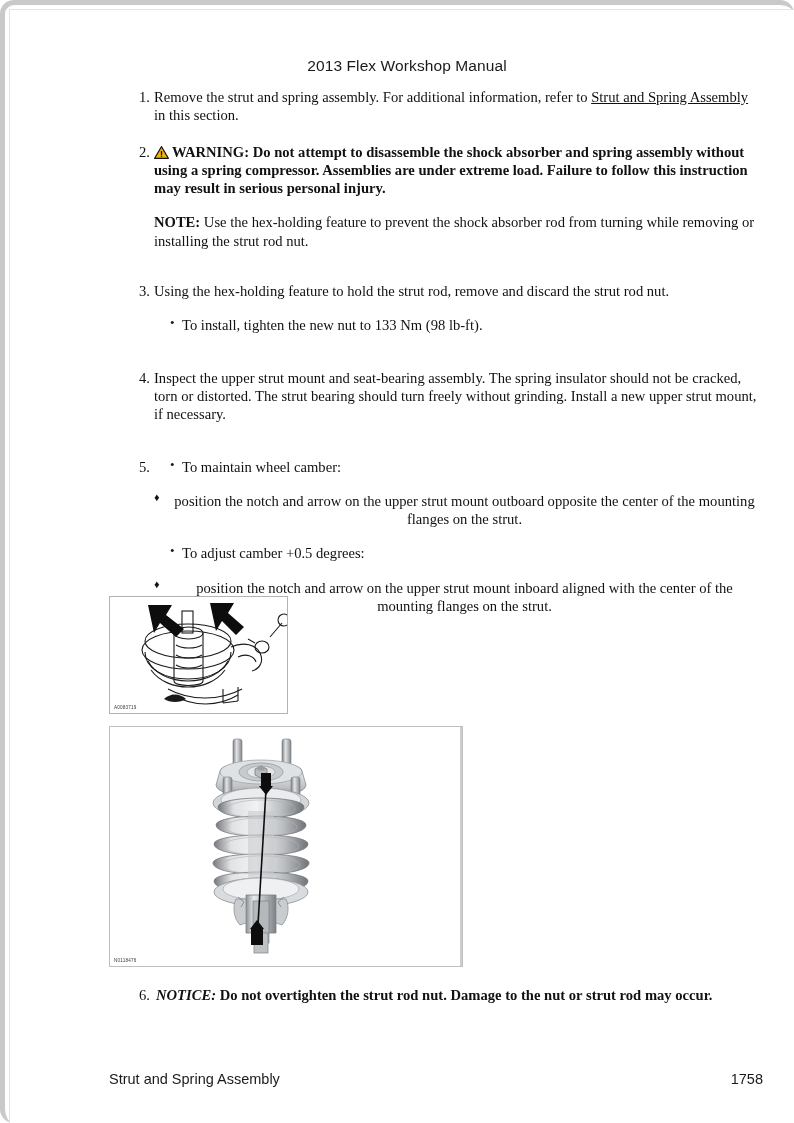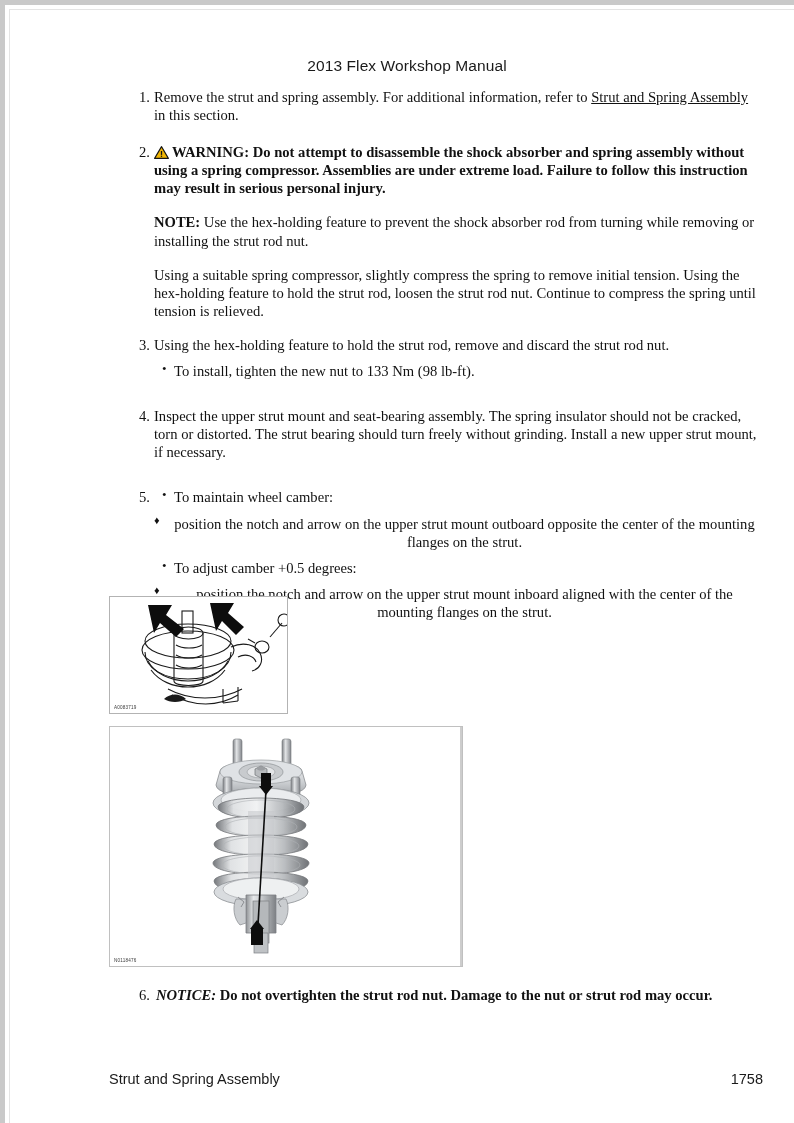--- a/index.html
+++ b/index.html
@@ -18,20 +18,21 @@
   
   #page {
     position: absolute;
     left: 0; top: 0;
     width: 794px;
     height: 1123px;
     background: #ffffff;
     box-sizing: border-box;
     border-left: 5px solid #c9c9c9;
     border-top: 5px solid #c9c9c9;
+    border-radius: 14px;
   }
   #page-inner {
     position: absolute;
     left: 4px; top: 4px;
     right: 0; bottom: 0;
     background: #ffffff;
     border-left: 1px solid #e4e4e4;
     border-top: 1px solid #e4e4e4;
   }
 
@@ -93,21 +94,21 @@
 
   
   ul.bul {
     list-style: none;
     margin: 0;
     padding: 0;
   }
   ul.bul > li {
     position: relative;
     padding-left: 12px;
-    margin: 8px;
+    margin: 16px;
   }
   ul.bul > li::before {
     content: "\2022";
     position: absolute;
     left: 0;
     top: -1px;
     font-size: 13px;
   }
   ul.dia {
     list-style: none;
@@ -189,21 +190,20 @@
                 <rect x="6.85" y="5.0" width="1.3" height="3.9" fill="#141414"></rect>
                 <rect x="6.85" y="9.6" width="1.3" height="1.3" fill="#141414"></rect>
               </svg></span><span>WARNING:</span><span> Do not attempt to disassemble the shock absorber and spring assembly without using a spring compressor. Assemblies are under extreme load. Failure to follow this instruction may result in serious personal injury.</span></p>
 
       <div class="gap-md"></div>
 
       <p><span class="bold">NOTE:</span><span> Use the hex-holding feature to prevent the shock absorber rod from turning while removing or installing the strut rod nut.</span></p>
 
       <div class="gap-md"></div>
 
-      <p>Using a suitable spring compressor, slightly compress the spring to remove initial tension. Using the hex-holding feature to hold the strut rod, loosen the strut rod nut. Continue to compress the spring until tension is relieved.</p>
     </div>
 
     <div class="gap-md"></div>
 
     <div class="step">
       <span class="num">3.</span>
       <p>Using the hex-holding feature to hold the strut rod, remove and discard the strut rod nut.</p>
       <ul class="bul ind2">
         <li>To install, tighten the new nut to 133 Nm (98 lb-ft).</li>
       </ul>

